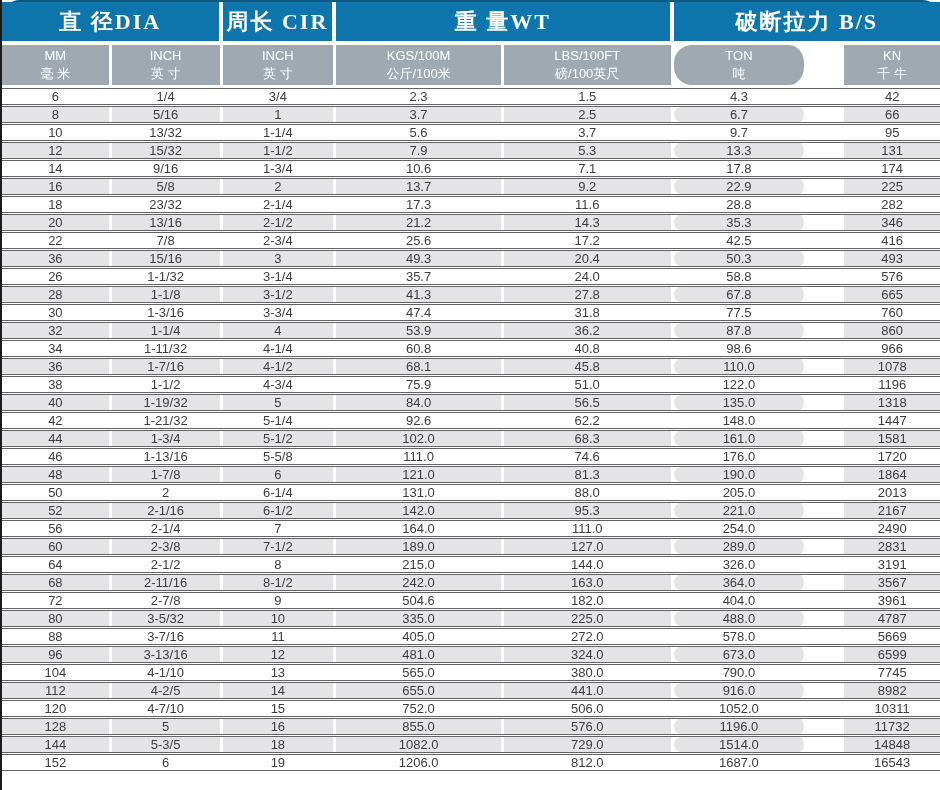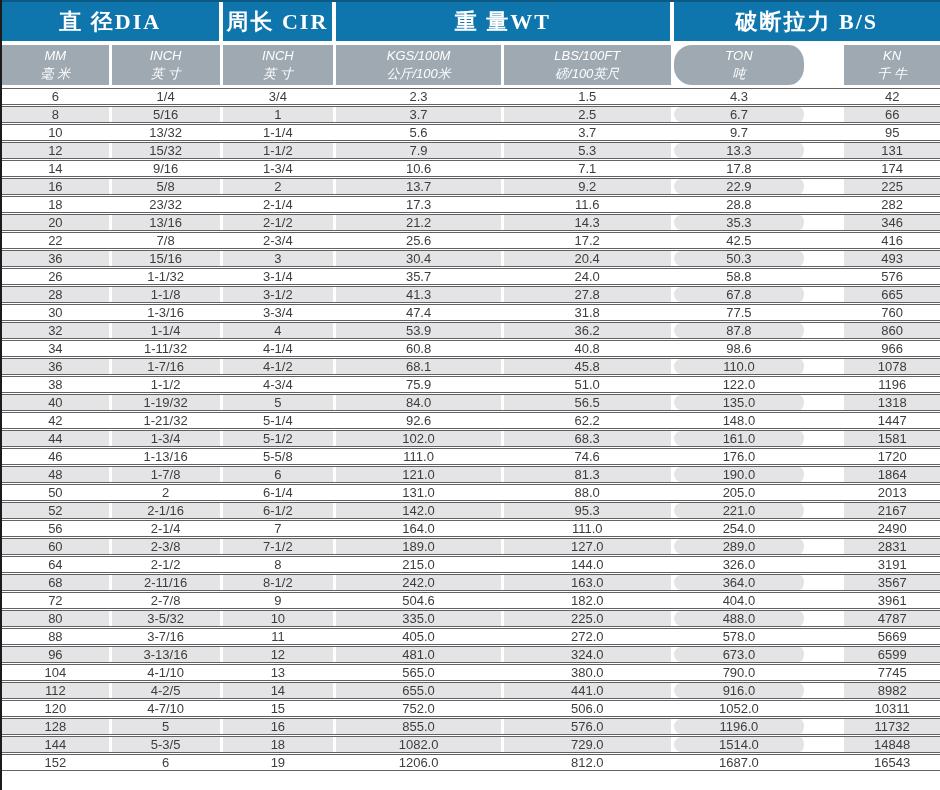--- a/index.html
+++ b/index.html
@@ -1,30 +1,30 @@
 <!DOCTYPE html>
 <html><head>
 <meta charset="utf-8">
 <style>
   html,body { margin:0; padding:0; background:#ffffff; font-family:"Liberation Sans", sans-serif; }
   .table-wrap {
     width:940px; height:790px; box-sizing:border-box;
     border-left:2px solid #1b1b1b; background:#ffffff; overflow:hidden;
   }
   
-  .group-row { display:flex; height:41px; box-sizing:border-box; border-top:2px solid #0c5a84; }
+  .group-row { display:flex; height:41px; box-sizing:border-box; border-top:2px solid #0c5a84;border-radius:18px; }
   .group-cell {
     background:#0f76ad; color:#ffffff; box-sizing:border-box;
     display:flex; align-items:center; justify-content:center;
     font-family:"Liberation Serif", serif; font-size:22px; font-weight:bold; letter-spacing:2px;
   }
   .group-cell:not(:last-child) { border-right:4px solid #ffffff; }
   .g0 { width:23.51%; } .g1 { width:12.13%; } .g2 { width:35.96%; } .g3 { flex:1; }
   
-  .sub-row { display:flex; height:40px; margin-top:4px; box-sizing:border-box;font-style:italic; }
+  .sub-row { display:flex; height:40px; margin-top:4px; box-sizing:border-box; }
   .sub-cell {
     background:#9ea9b2; color:#ffffff; box-sizing:border-box; text-align:center;
     font-size:13px; line-height:18px; padding-top:2px;
   }
   .sub-cell:not(:last-child) { border-right:3px solid #ffffff; }
   
   .c0 { width:11.70%; } .c1 { width:11.81%; } .c2 { width:12.13%; }
   .c3 { width:17.87%; } .c4 { width:18.09%; } .c5 { width:14.26%;border-radius:18px; } .c6 { flex:1;margin-left:37px; }
   
   .tbody { margin-top:3px; }
@@ -161,21 +161,21 @@
         <div class="cell c2">2-3/4</div>
         <div class="cell c3">25.6</div>
         <div class="cell c4">17.2</div>
         <div class="cell c5">42.5</div>
         <div class="cell c6">416</div>
       </div>
       <div class="row striped">
         <div class="cell c0">36</div>
         <div class="cell c1">15/16</div>
         <div class="cell c2">3</div>
-        <div class="cell c3">30.4</div>
+        <div class="cell c3">49.3</div>
         <div class="cell c4">20.4</div>
         <div class="cell c5">50.3</div>
         <div class="cell c6">493</div>
       </div>
       <div class="row">
         <div class="cell c0">26</div>
         <div class="cell c1">1-1/32</div>
         <div class="cell c2">3-1/4</div>
         <div class="cell c3">35.7</div>
         <div class="cell c4">24.0</div>

